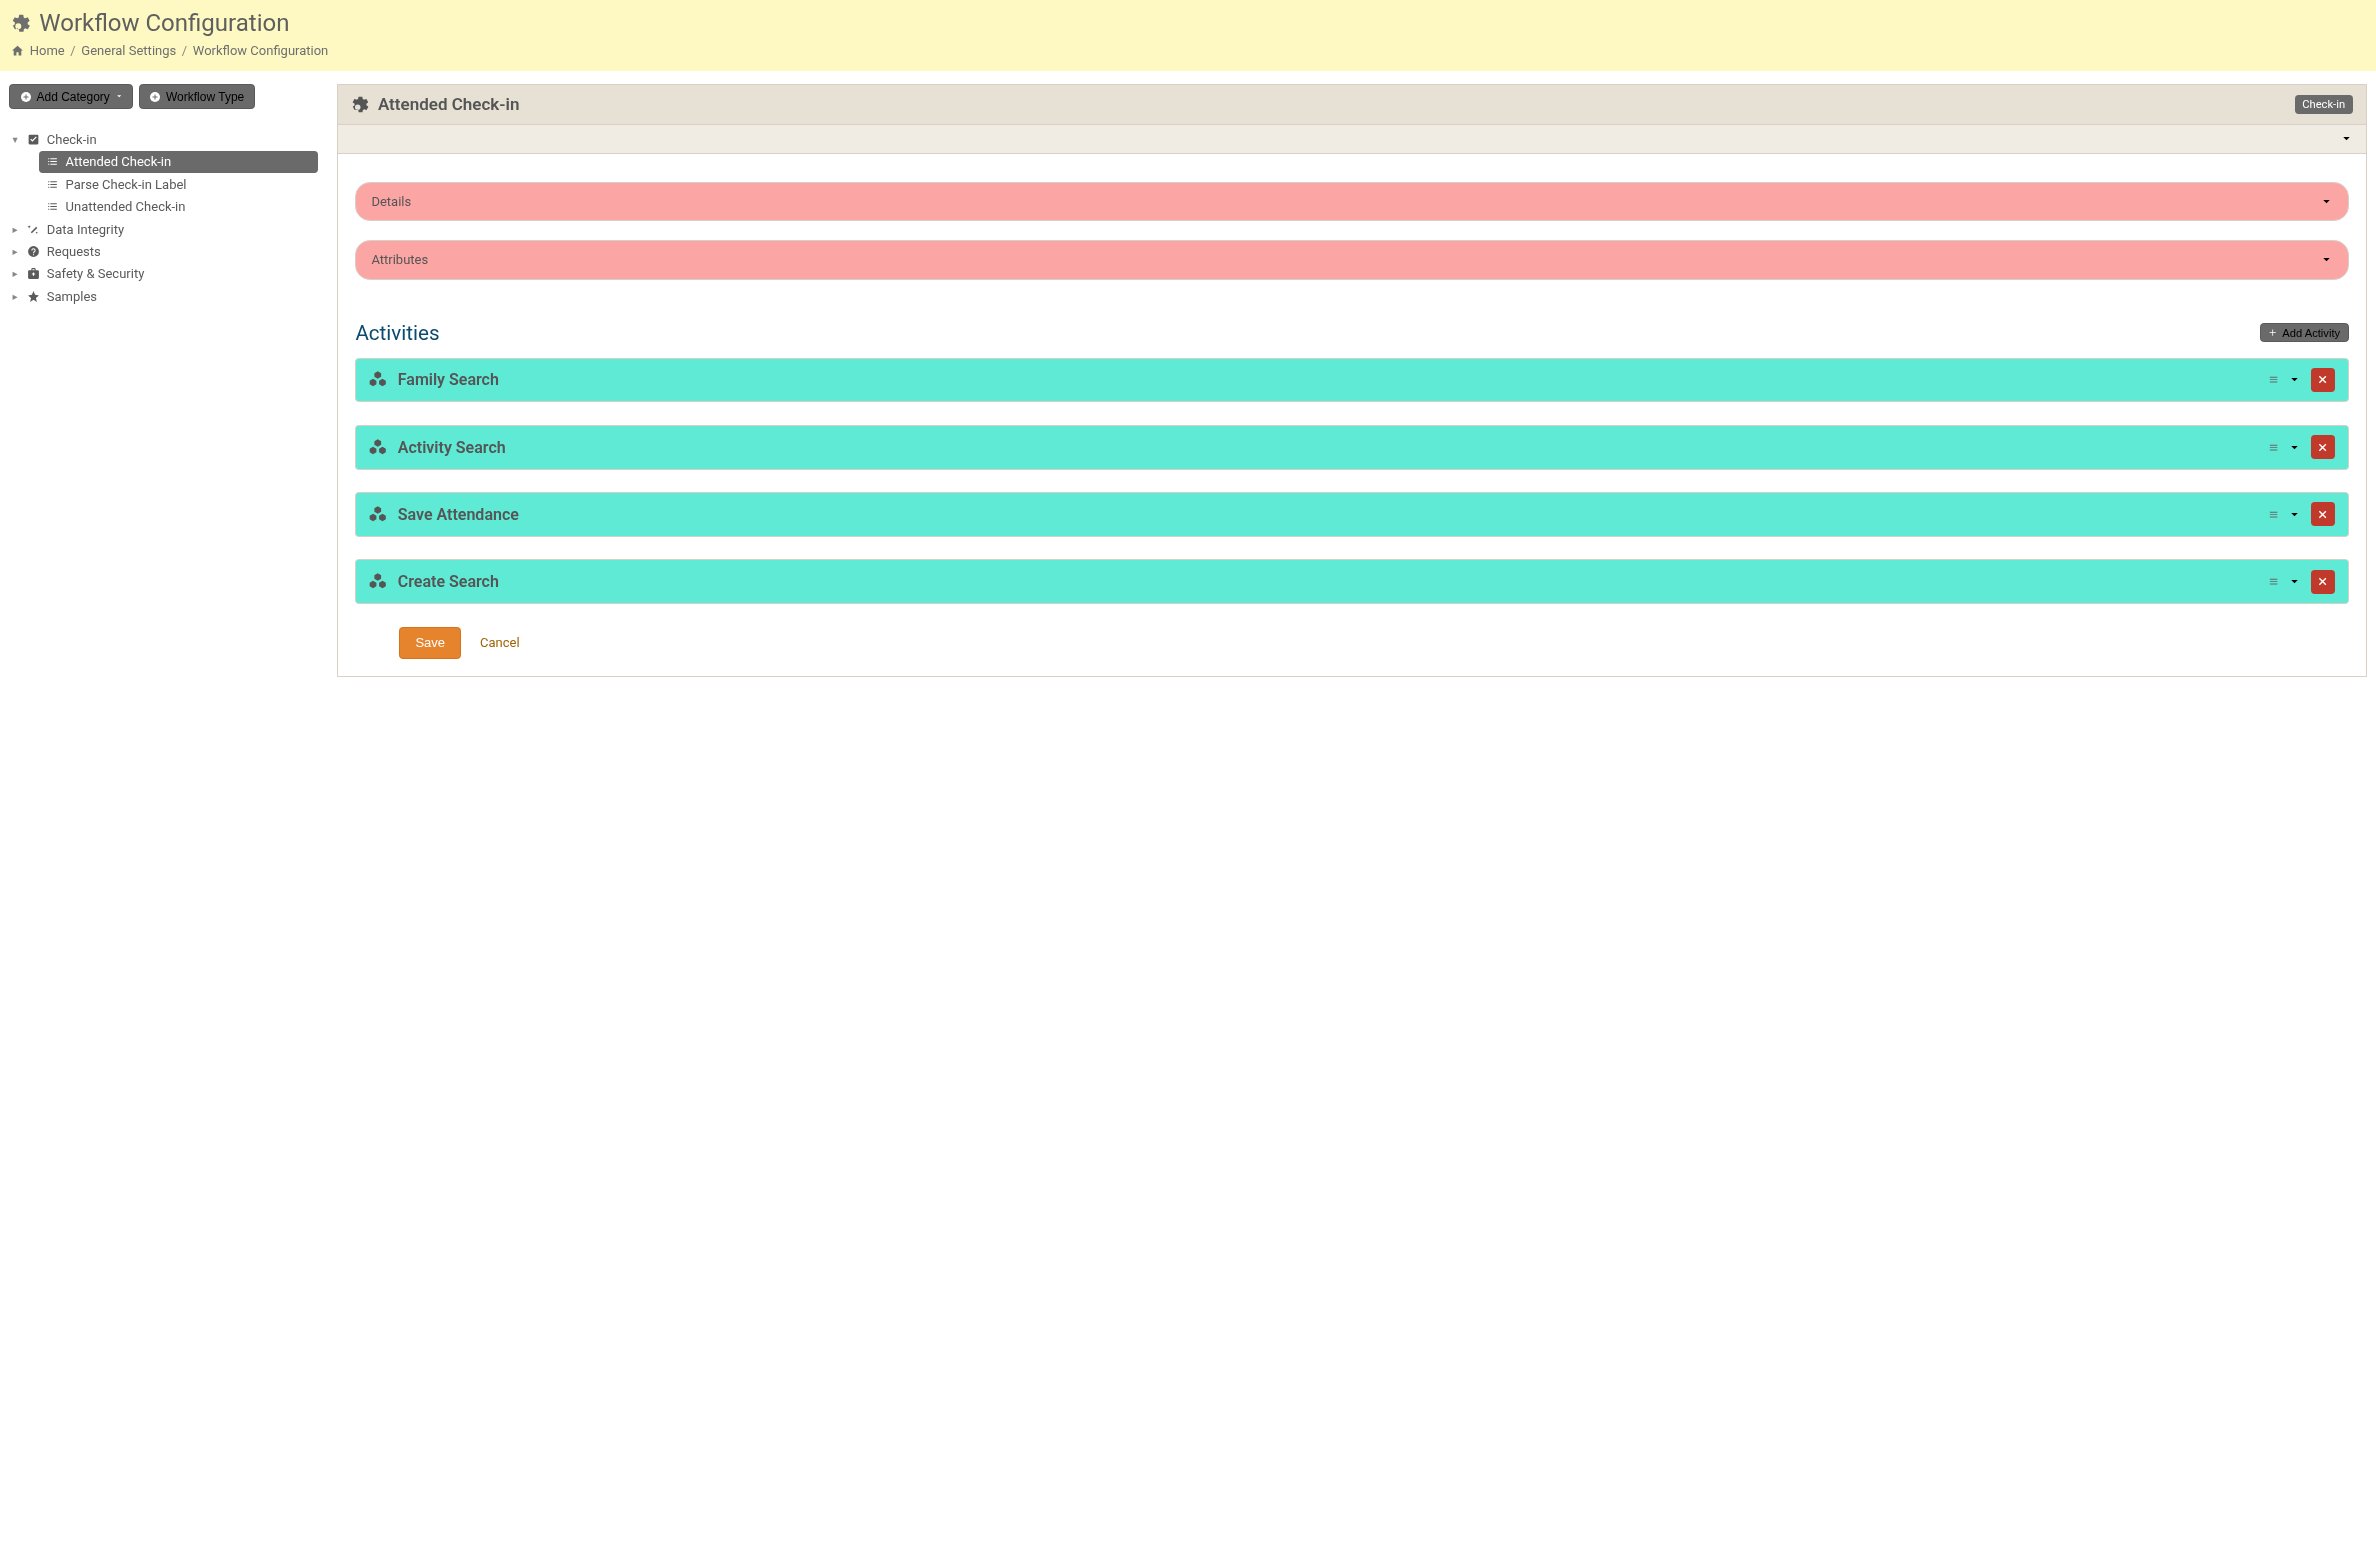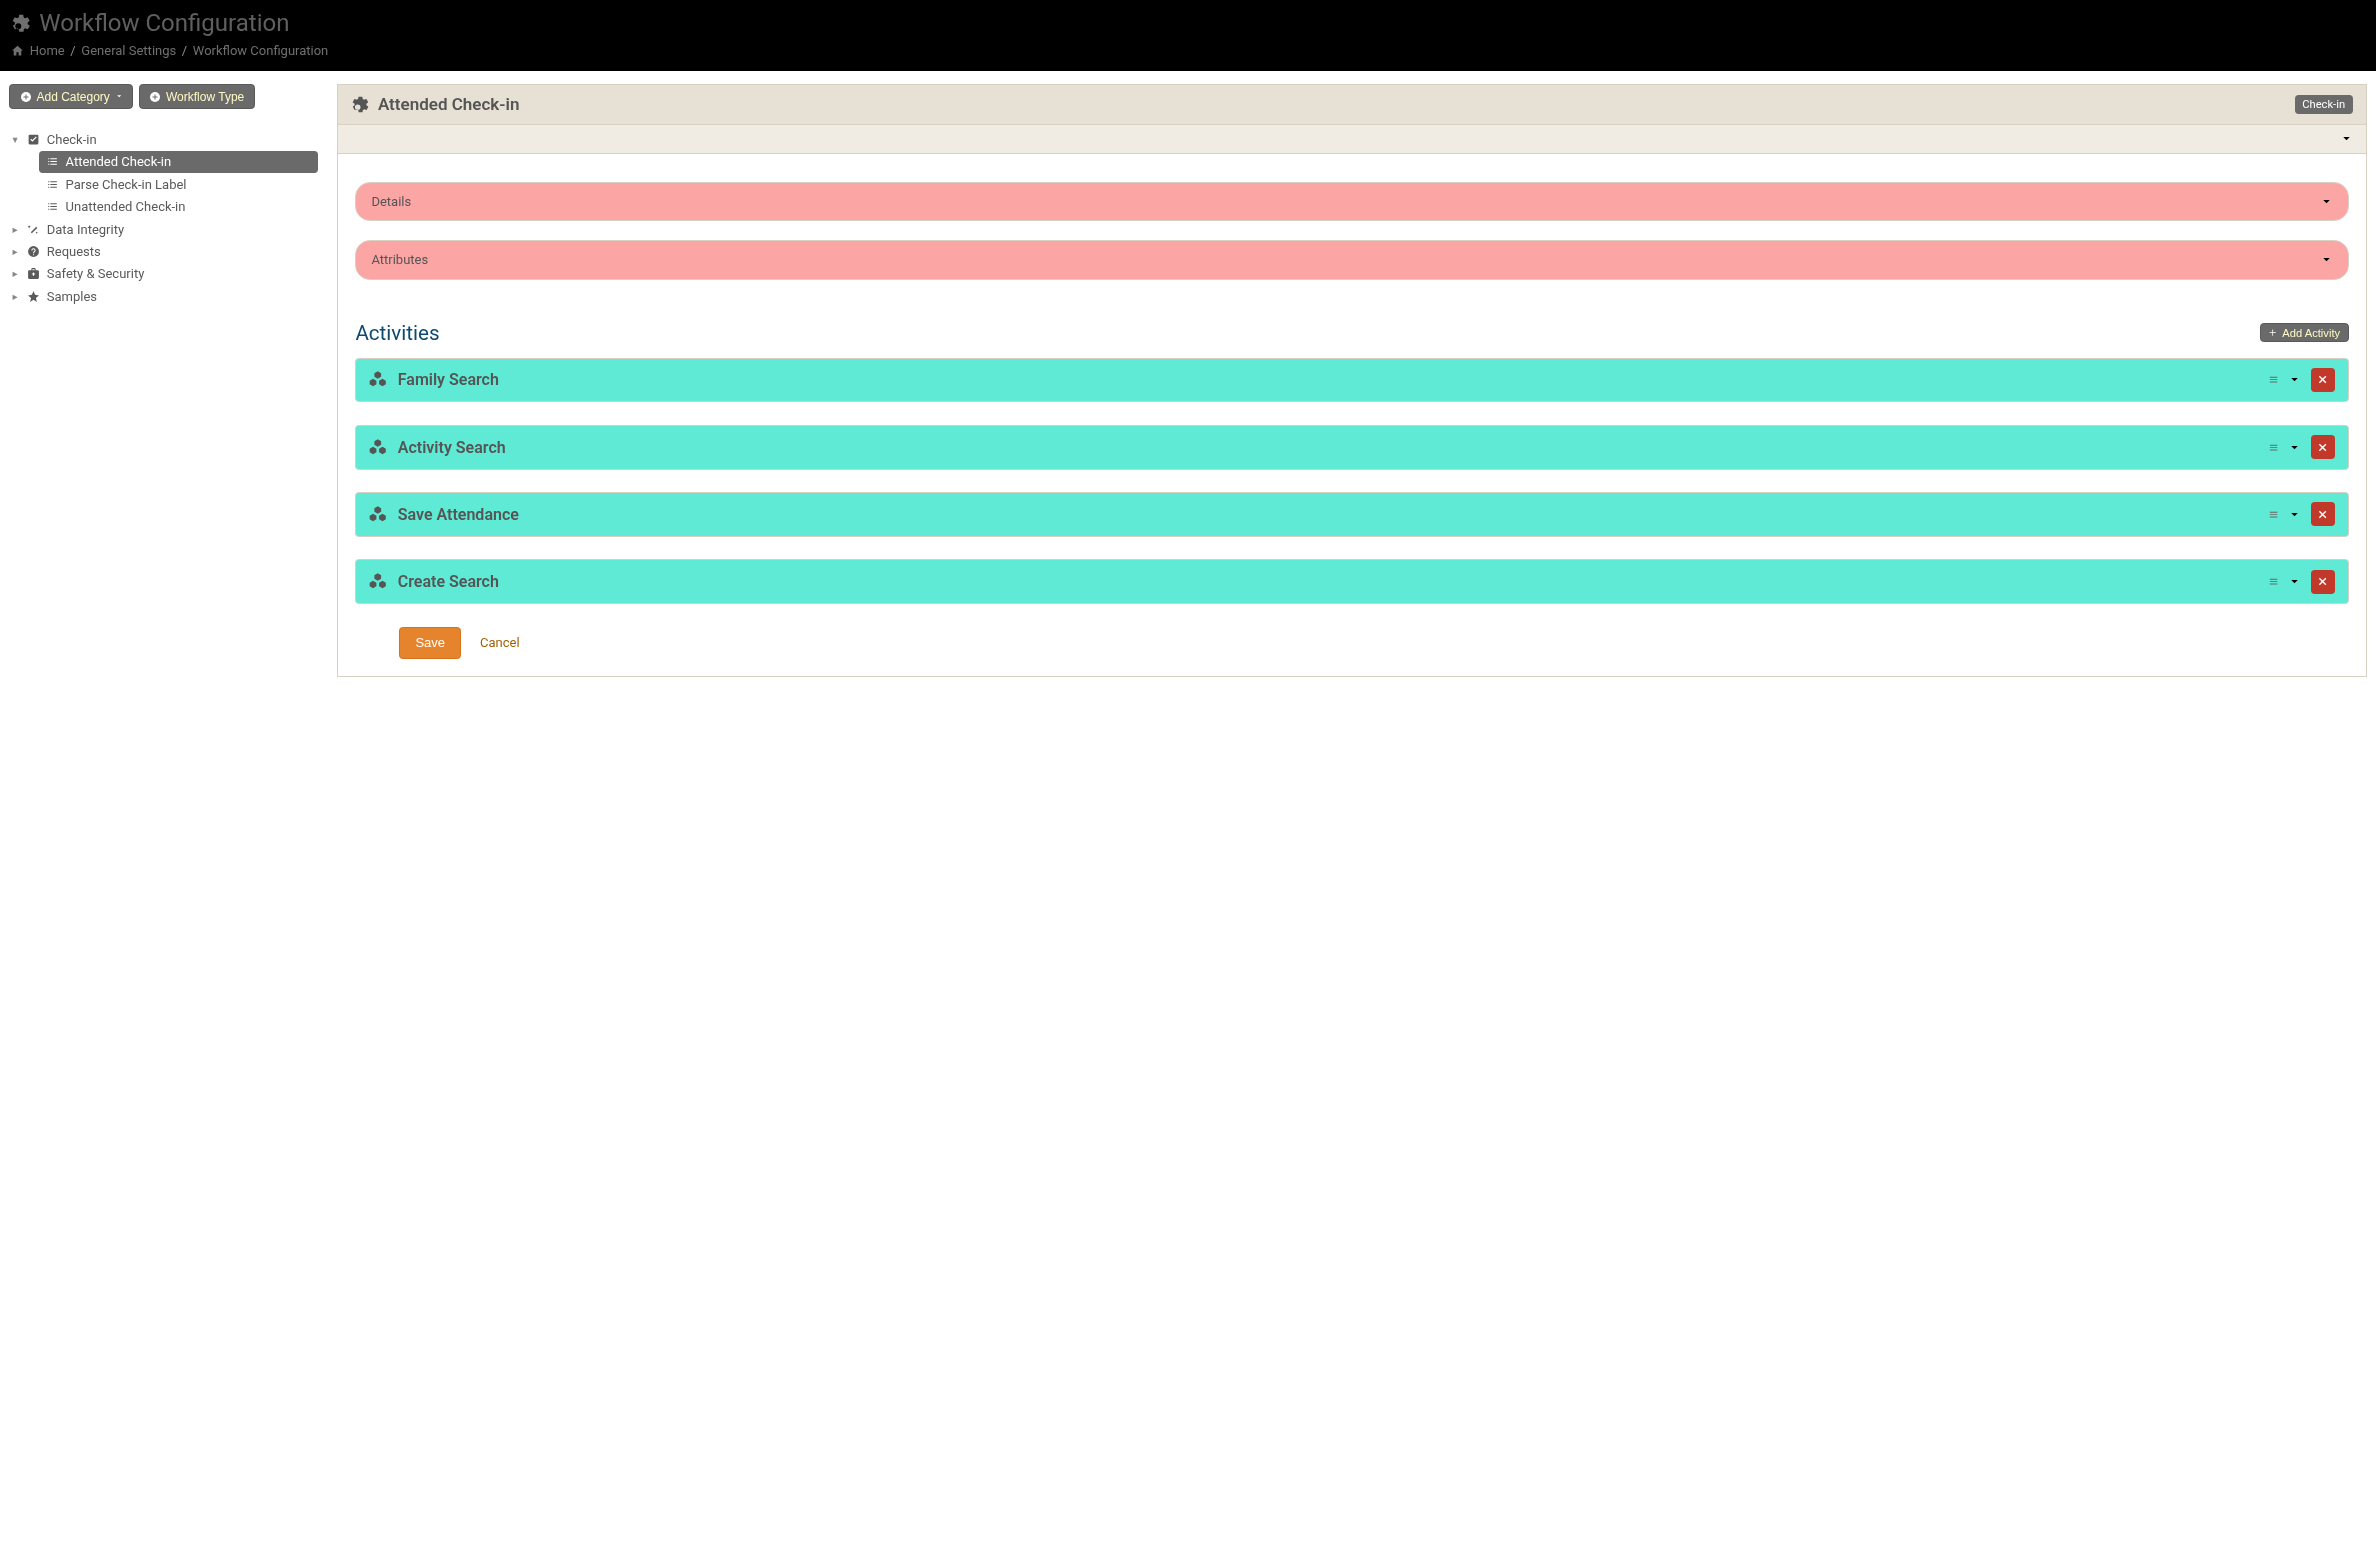--- a/index.html
+++ b/index.html
@@ -3,21 +3,21 @@
 <meta charset="utf-8">
 <style>
 * { box-sizing: border-box; margin: 0; padding: 0; }
 body {
   font-family: -apple-system, BlinkMacSystemFont, "Segoe UI", Roboto, "Helvetica Neue", Arial, sans-serif;
   font-size: 13px;
   color: #555;
   background: #fff;
 }
 .header-bar {
-  background: #000000;
+  background: #fef9c3;
   padding: 9.4px 11.2px 13px 11.2px;
 }
 .page-title {
   font-size: 24px;
   font-weight: 400;
   color: #5f5f5f;
   display: flex;
   align-items: center;
   gap: 7.5px;
 }
@@ -44,21 +44,21 @@
 .sidebar-actions {
   display: flex;
   gap: 5.6px;
   margin-bottom: 19px;
 }
 .btn {
   display: inline-flex;
   align-items: center;
   gap: 4.7px;
   background: #6a6a6a;
-  color: #fef9c3;
+  color: #000000;
   border: 0.9px solid #5a5a5a;
   padding: 4.7px 9.4px;
   border-radius: 3.7px;
   font-size: 12px;
   cursor: pointer;
 }
 .btn-small { font-size: 11.2px; padding: 2.8px 7.5px; }
 .btn svg { fill: #fff; }
 .tree { list-style: none; }
 .tree li {

